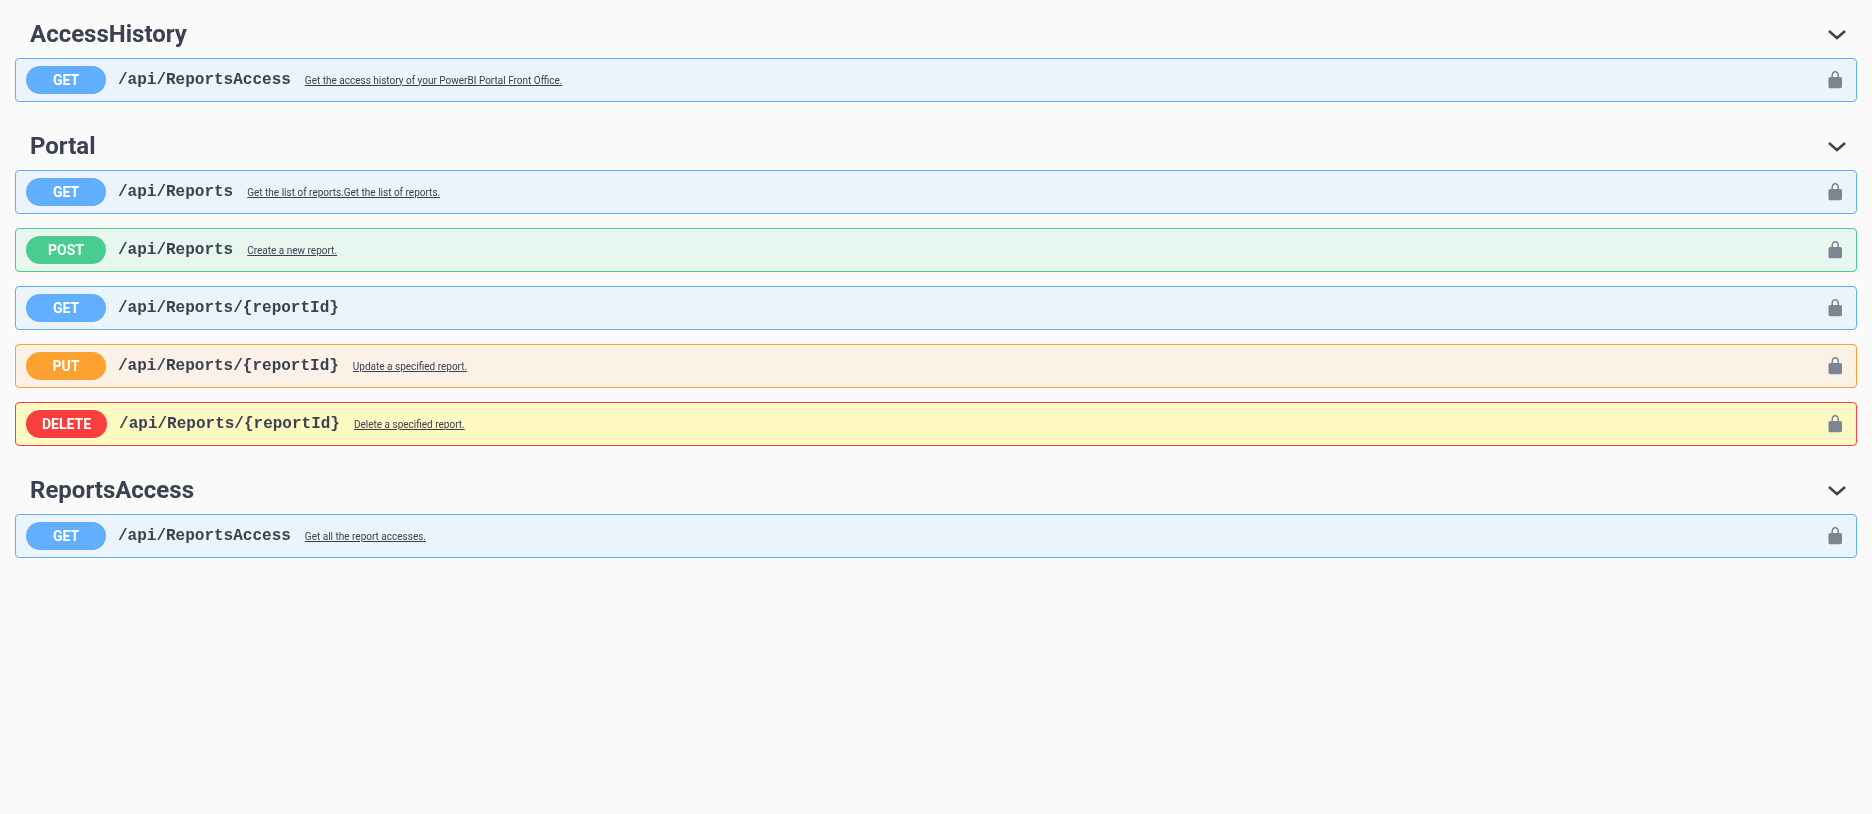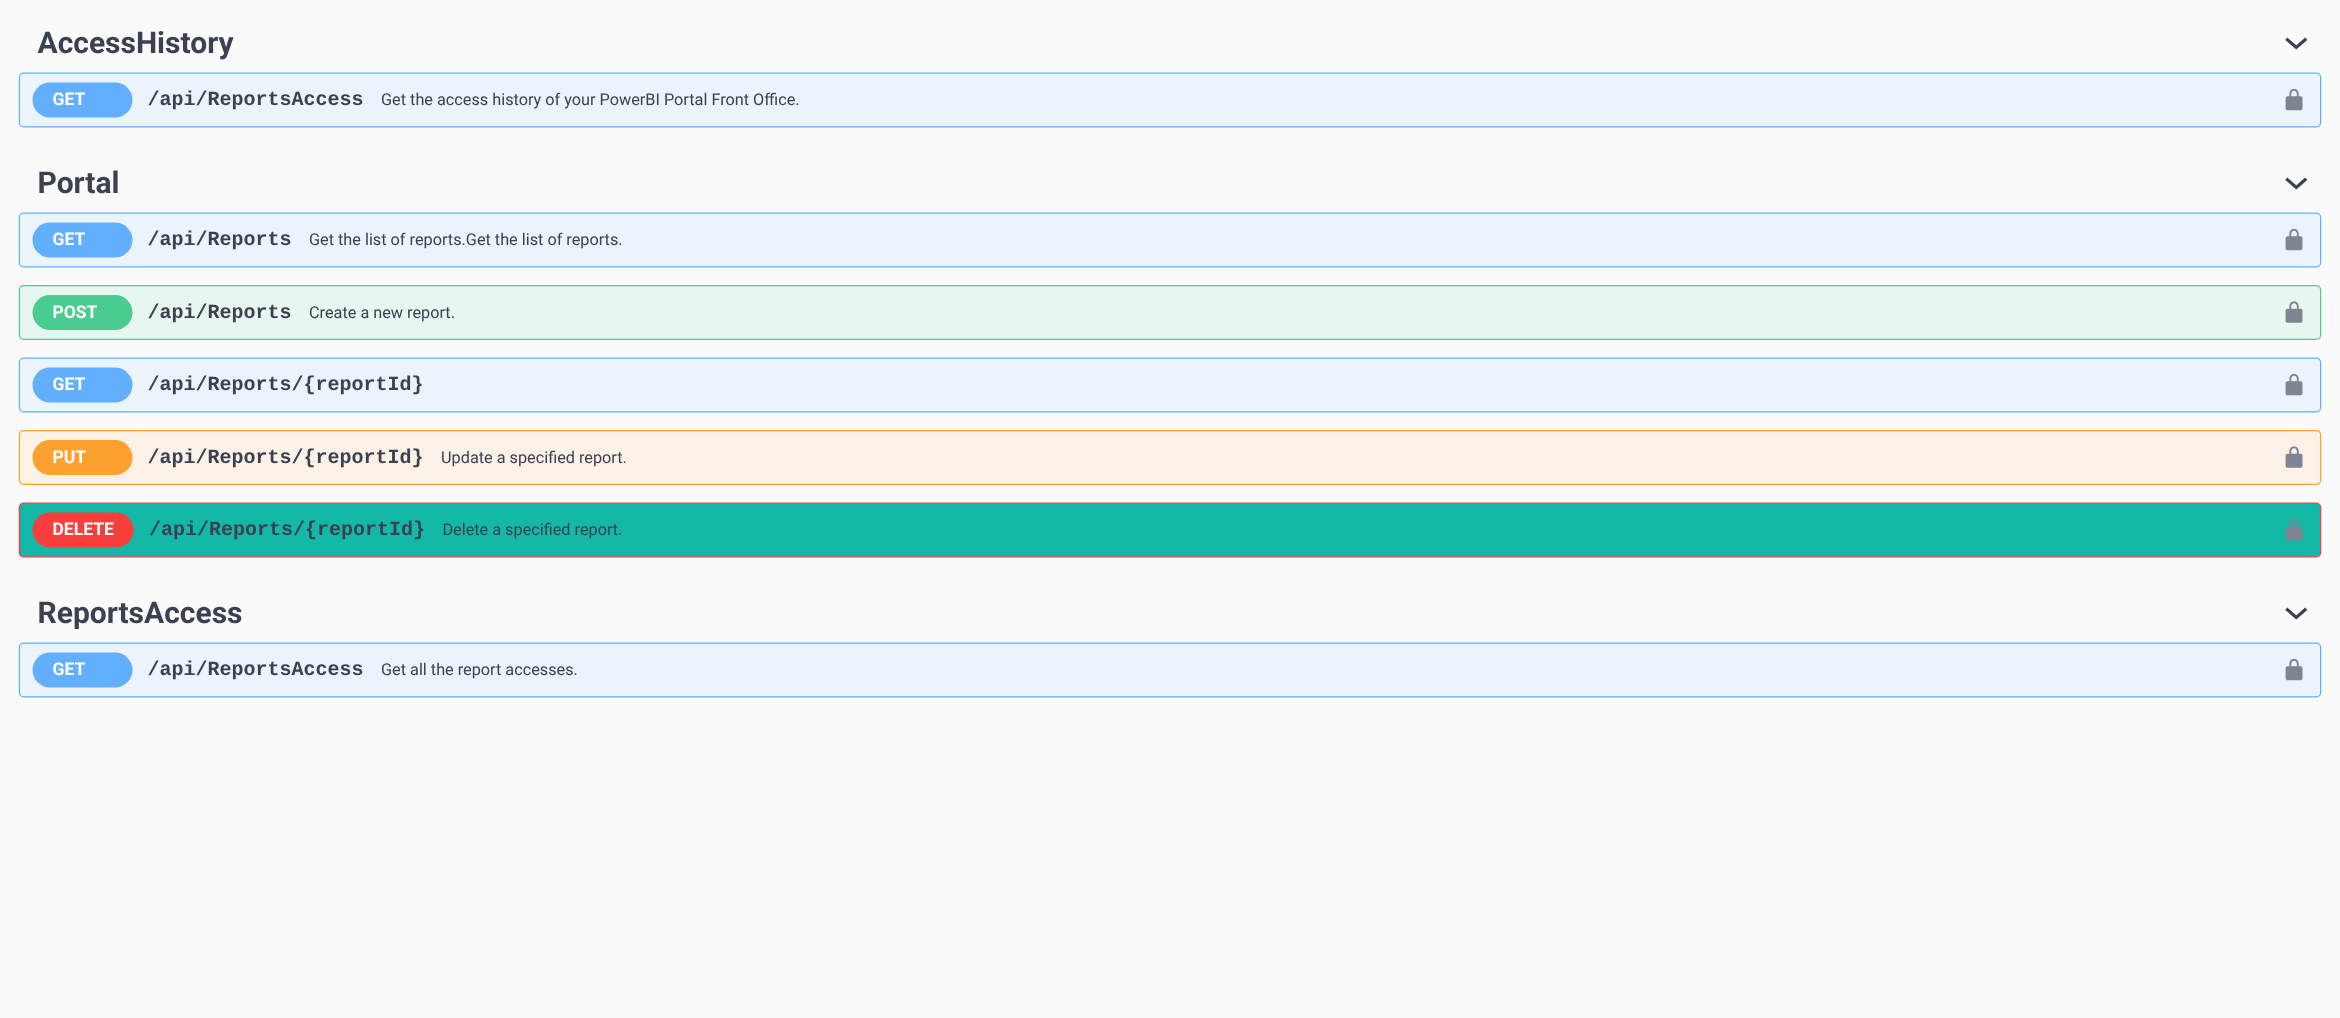--- a/index.html
+++ b/index.html
@@ -53,50 +53,52 @@
   }
   .endpoint.post {
     background: #e8f6f0;
     border-color: #49cc90;
   }
   .endpoint.put {
     background: #fbf1e6;
     border-color: #fca130;
   }
   .endpoint.delete {
-    background: #14b8a6;
+    background: #fef9c3;
     border-color: #f93e3e;
   }
   .method-badge {
     display: inline-block;
     min-width: 80px;
     padding: 6px 16px;
+    text-align: center;
     border-radius: 14px;
     color: #fff;
     font-weight: 700;
     font-size: 14px;
     margin-right: 12px;
     font-family: -apple-system, BlinkMacSystemFont, "Segoe UI", Roboto, sans-serif;
   }
   .method-badge.get { background: #61affe; }
   .method-badge.post { background: #49cc90; }
   .method-badge.put { background: #fca130; }
   .method-badge.delete { background: #f93e3e; }
   .endpoint-path {
     font-family: "SFMono-Regular", Consolas, "Liberation Mono", Menlo, monospace;
     font-weight: 600;
     font-size: 16px;
     color: #3b4151;
     margin-right: 14px;
     white-space: nowrap;
   }
   .endpoint-desc {
-    font-size: 13px;
+    font-size: 10px;
     color: #3b4151;
     flex: 1;
+    text-decoration: underline;
   }
   .lock {
     width: 20px;
     height: 20px;
     margin-left: auto;
     display: flex;
     align-items: center;
     justify-content: center;
   }
   .lock svg {

